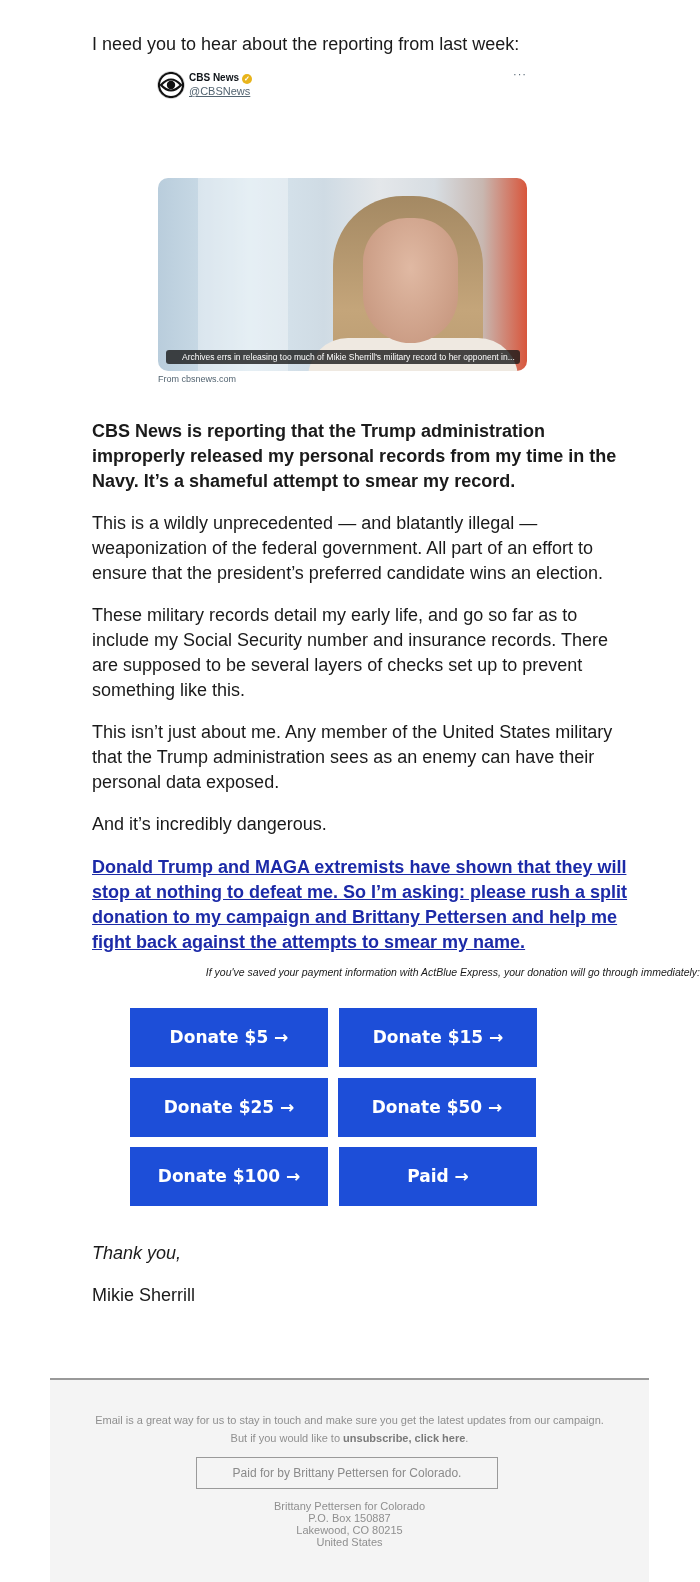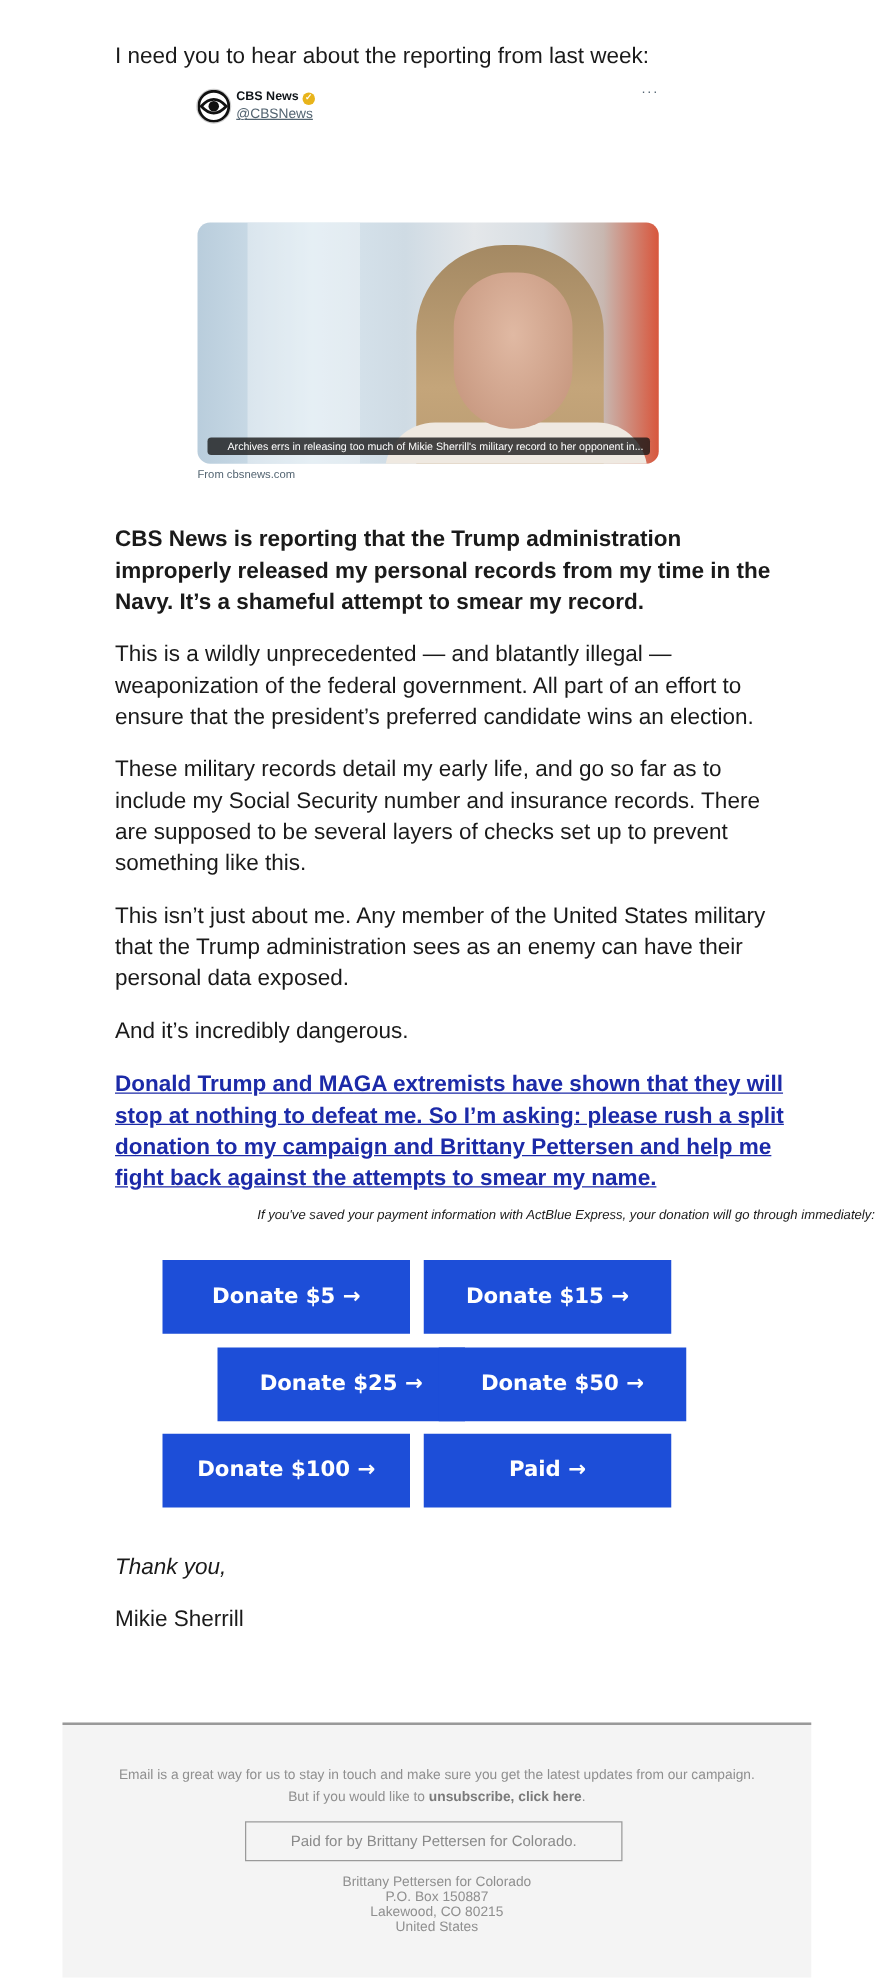--- a/index.html
+++ b/index.html
@@ -82,22 +82,22 @@
 <p class="p" style="top:499px;">This is a wildly unprecedented — and blatantly illegal — weaponization of the federal government. All part of an effort to ensure that the president’s preferred candidate wins an election.</p>
 <p class="p" style="top:591px;">These military records detail my early life, and go so far as to include my Social Security number and insurance records. There are supposed to be several layers of checks set up to prevent something like this.</p>
 <p class="p" style="top:708px;">This isn’t just about me. Any member of the United States military that the Trump administration sees as an enemy can have their personal data exposed.</p>
 <p class="p" style="top:800px;">And it’s incredibly dangerous.</p>
 <p class="p cta" style="top:843px;">Donald Trump and MAGA extremists have shown that they will stop at nothing to defeat me. So I’m asking: please rush a split donation to my campaign and Brittany Pettersen and help me fight back against the attempts to smear my name.</p>
 
 <div class="note">If you've saved your payment information with ActBlue Express, your donation will go through immediately:</div>
 
 <div class="btn" style="left:130px; top:1008px;">Donate $5 →</div>
 <div class="btn" style="left:339px; top:1008px;">Donate $15 →</div>
-<div class="btn" style="left:130px; top:1078px;margin-left:44px;">Donate $25 →</div>
-<div class="btn" style="left:351px; top:1078px;">Donate $50 →</div>
+<div class="btn" style="left:130px; top:1078px;">Donate $25 →</div>
+<div class="btn" style="left:338px; top:1078px;">Donate $50 →</div>
 <div class="btn" style="left:130px; top:1147px;">Donate $100 →</div>
 <div class="btn" style="left:339px; top:1147px;">Paid →</div>
 
 <p class="p" style="top:1229px;font-style:italic;">Thank you,</p>
 <p class="p" style="top:1271px;">Mikie Sherrill</p>
 
 <div class="footer">
   <div class="f-line1">Email is a great way for us to stay in touch and make sure you get the latest updates from our campaign.</div>
   <div class="f-line2">
     <span>But if you would like to </span><b>unsubscribe, click here</b><span>.</span>

